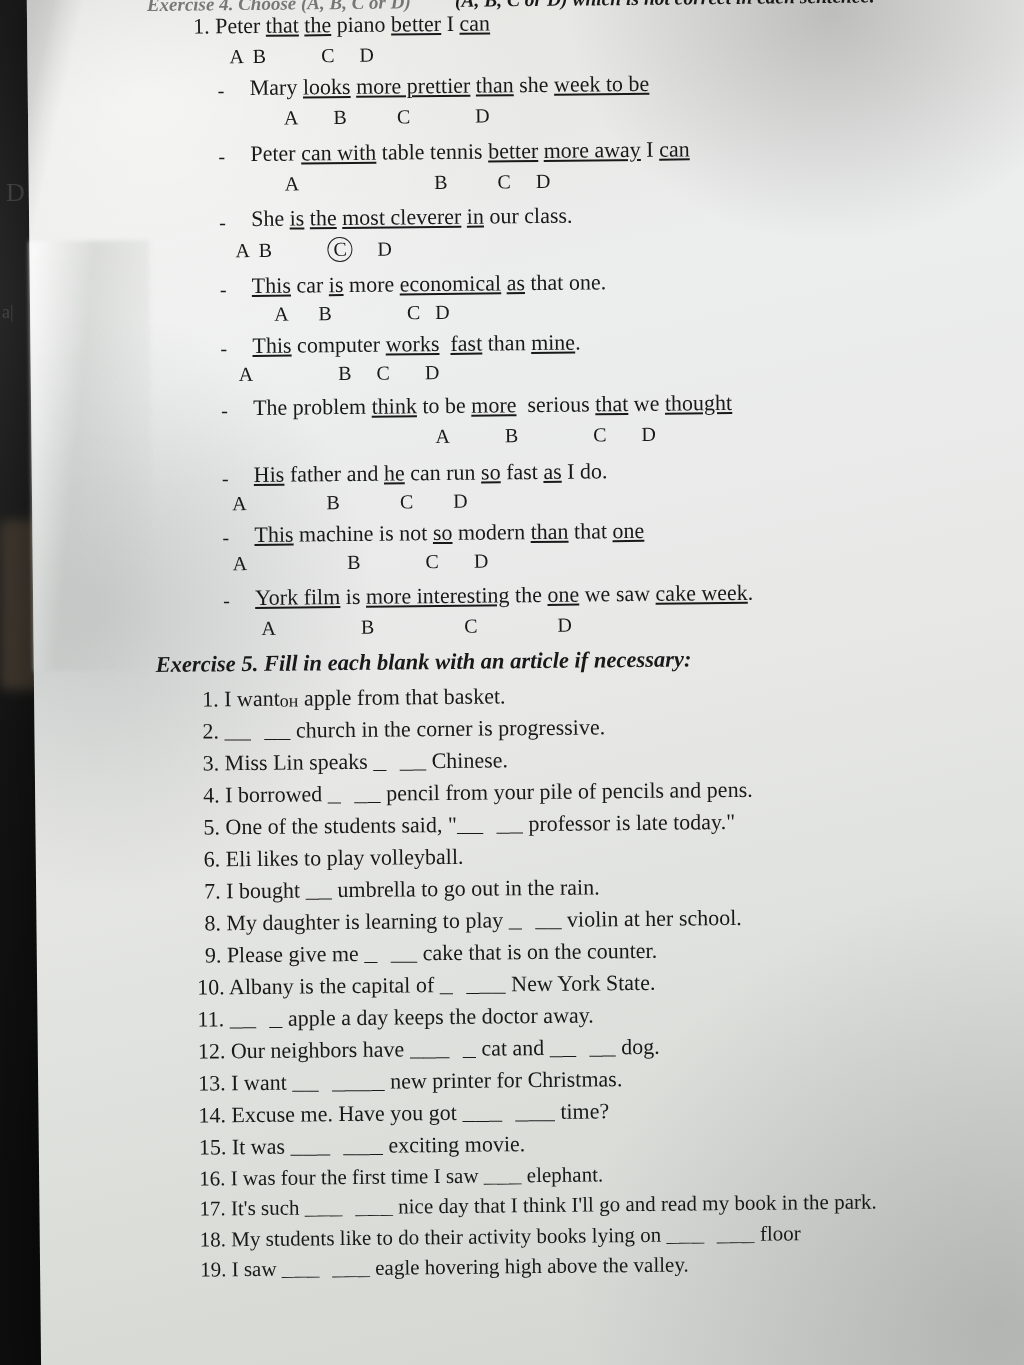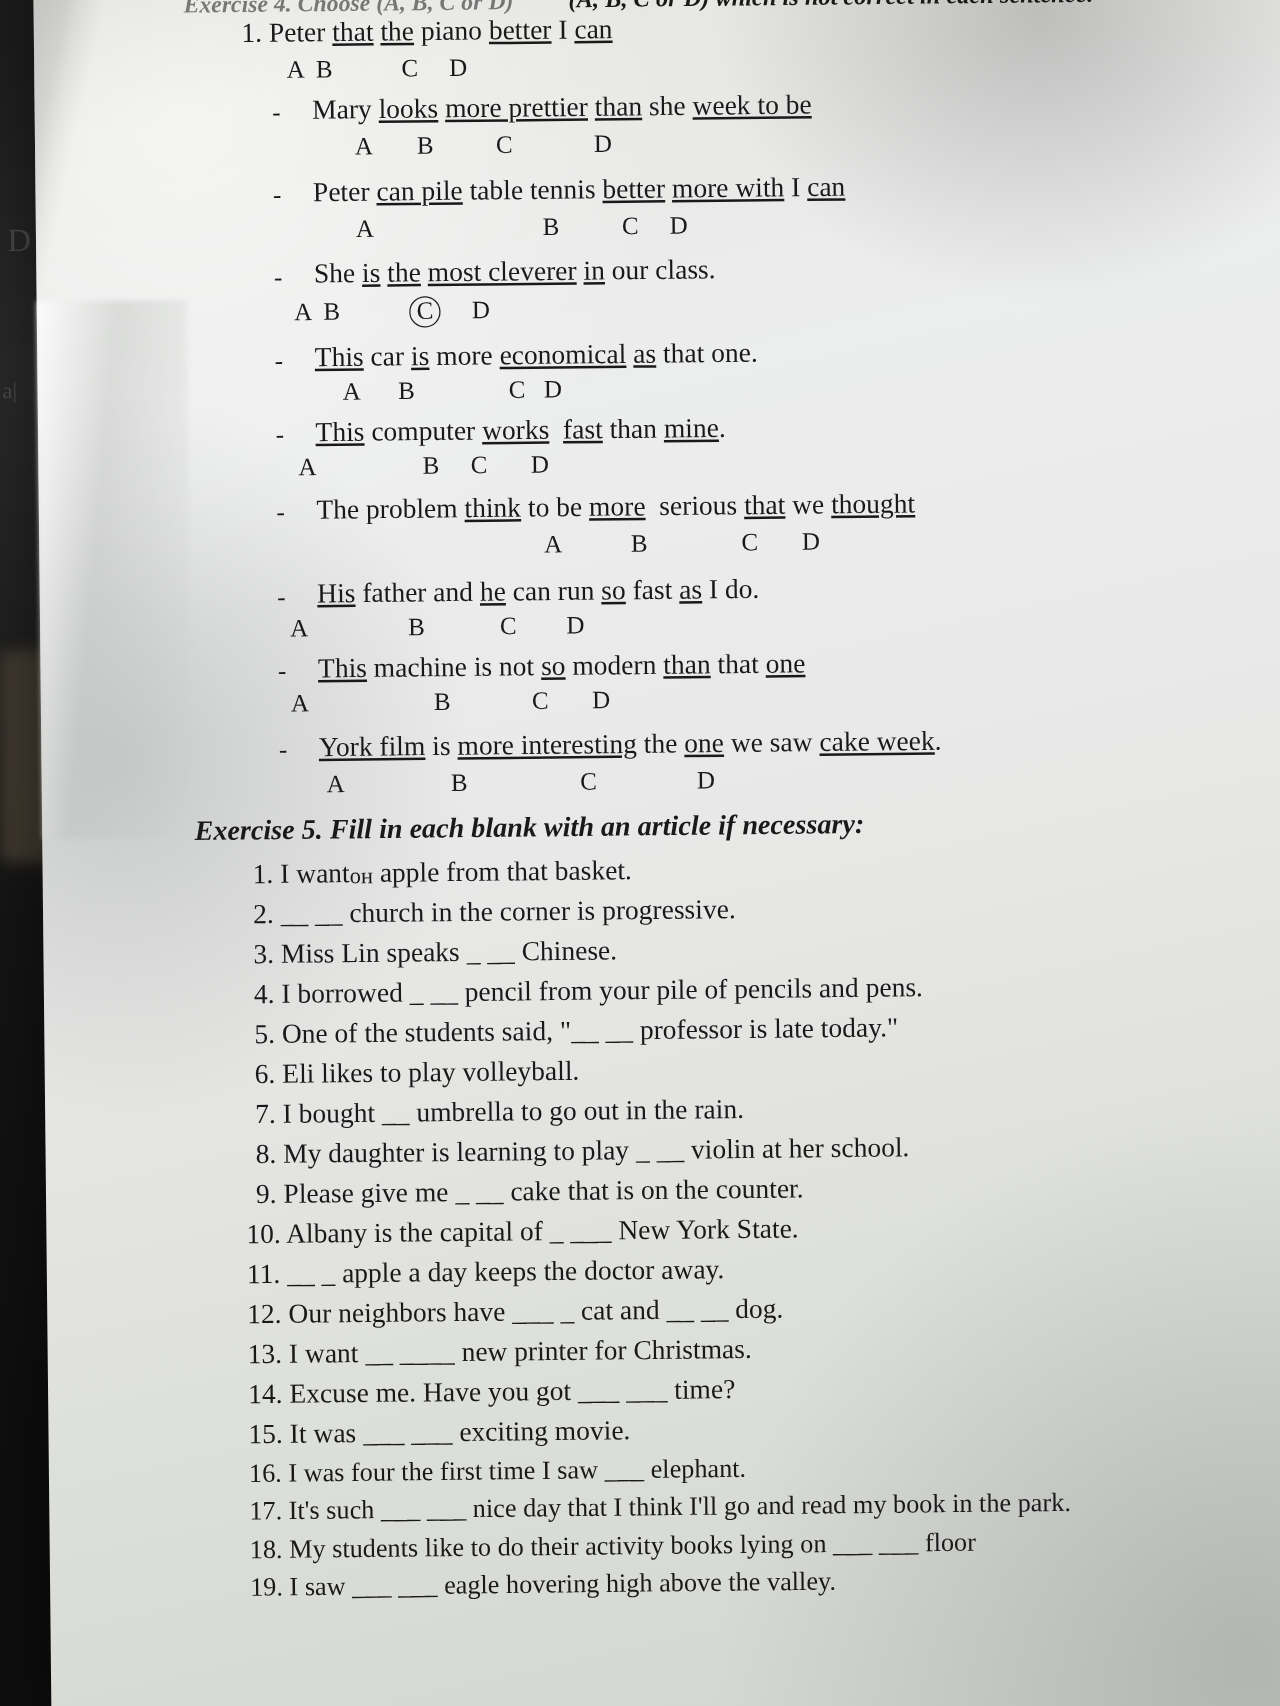--- a/index.html
+++ b/index.html
@@ -107,21 +107,21 @@
   }
   .item { font-size: 22px; }
   .small { font-size: 21px; }
   .circ {
     display: inline-block;
     border: 1.6px solid #222;
     border-radius: 50%;
     padding: 0 5px;
     transform: rotate(-2deg);
   }
-  .blank { letter-spacing: 0; }
+  .blank { letter-spacing: 0; font-family: Liberation Mono, monospace; }
   .squiggle {
     font-size: 18px;
     vertical-align: -1px;
   }
   .bullet { font-size: 20px; }
 </style>
 </head>
 <body>
 
 <div id="page">
@@ -141,21 +141,21 @@
     <div class="line hdr" style="left:428px; top:3px;">(A, B, C or D) which is not correct in each sentence:</div>
 
     <div class="line q" style="left:166px; top:24px;">1. Peter <span class="u">that</span> <span class="u">the</span> piano <span class="u">better</span> I <span class="u">can</span></div>
     <div class="line letters" style="left:202px; top:56px;">A  B&nbsp;&nbsp;&nbsp;&nbsp;&nbsp;&nbsp;&nbsp;&nbsp;&nbsp;&nbsp;&nbsp;C&nbsp;&nbsp;&nbsp;&nbsp;&nbsp;D</div>
 
     <div class="line bullet" style="left:190px; top:90px;">-</div>
     <div class="line q" style="left:222px; top:86px;">Mary <span class="u">looks</span> <span class="u">more prettier</span> <span class="u">than</span> she <span class="u">week to be</span></div>
     <div class="line letters" style="left:256px; top:118px;">A&nbsp;&nbsp;&nbsp;&nbsp;&nbsp;&nbsp;&nbsp;B&nbsp;&nbsp;&nbsp;&nbsp;&nbsp;&nbsp;&nbsp;&nbsp;&nbsp;&nbsp;C&nbsp;&nbsp;&nbsp;&nbsp;&nbsp;&nbsp;&nbsp;&nbsp;&nbsp;&nbsp;&nbsp;&nbsp;&nbsp;D</div>
 
     <div class="line bullet" style="left:190px; top:156px;">-</div>
-    <div class="line q" style="left:222px; top:152px;">Peter <span class="u">can pile</span> table tennis <span class="u">better</span> <span class="u">more with</span> I <span class="u">can</span></div>
+    <div class="line q" style="left:222px; top:152px;">Peter <span class="u">can with</span> table tennis <span class="u">better</span> <span class="u">more away</span> I <span class="u">can</span></div>
     <div class="line letters" style="left:256px; top:184px;">A&nbsp;&nbsp;&nbsp;&nbsp;&nbsp;&nbsp;&nbsp;&nbsp;&nbsp;&nbsp;&nbsp;&nbsp;&nbsp;&nbsp;&nbsp;&nbsp;&nbsp;&nbsp;&nbsp;&nbsp;&nbsp;&nbsp;&nbsp;&nbsp;&nbsp;&nbsp;&nbsp;B&nbsp;&nbsp;&nbsp;&nbsp;&nbsp;&nbsp;&nbsp;&nbsp;&nbsp;&nbsp;C&nbsp;&nbsp;&nbsp;&nbsp;&nbsp;D</div>
 
     <div class="line bullet" style="left:190px; top:222px;">-</div>
     <div class="line q" style="left:222px; top:217px;">She <span class="u">is</span> <span class="u">the</span> <span class="u">most cleverer</span> <span class="u">in</span> our class.</div>
     <div class="line letters" style="left:206px; top:249px;">A  B&nbsp;&nbsp;&nbsp;&nbsp;&nbsp;&nbsp;&nbsp;&nbsp;&nbsp;&nbsp;&nbsp;<span class="circ">C</span>&nbsp;&nbsp;&nbsp;&nbsp;&nbsp;D</div>
 
     <div class="line bullet" style="left:190px; top:289px;">-</div>
     <div class="line q" style="left:222px; top:284px;"><span class="u">This</span> car <span class="u">is</span> more <span class="u">economical</span> <span class="u">as</span> that one.</div>
     <div class="line letters" style="left:244px; top:314px;">A&nbsp;&nbsp;&nbsp;&nbsp;&nbsp;&nbsp;B&nbsp;&nbsp;&nbsp;&nbsp;&nbsp;&nbsp;&nbsp;&nbsp;&nbsp;&nbsp;&nbsp;&nbsp;&nbsp;&nbsp;&nbsp;C&nbsp;&nbsp;&nbsp;D</div>
 

